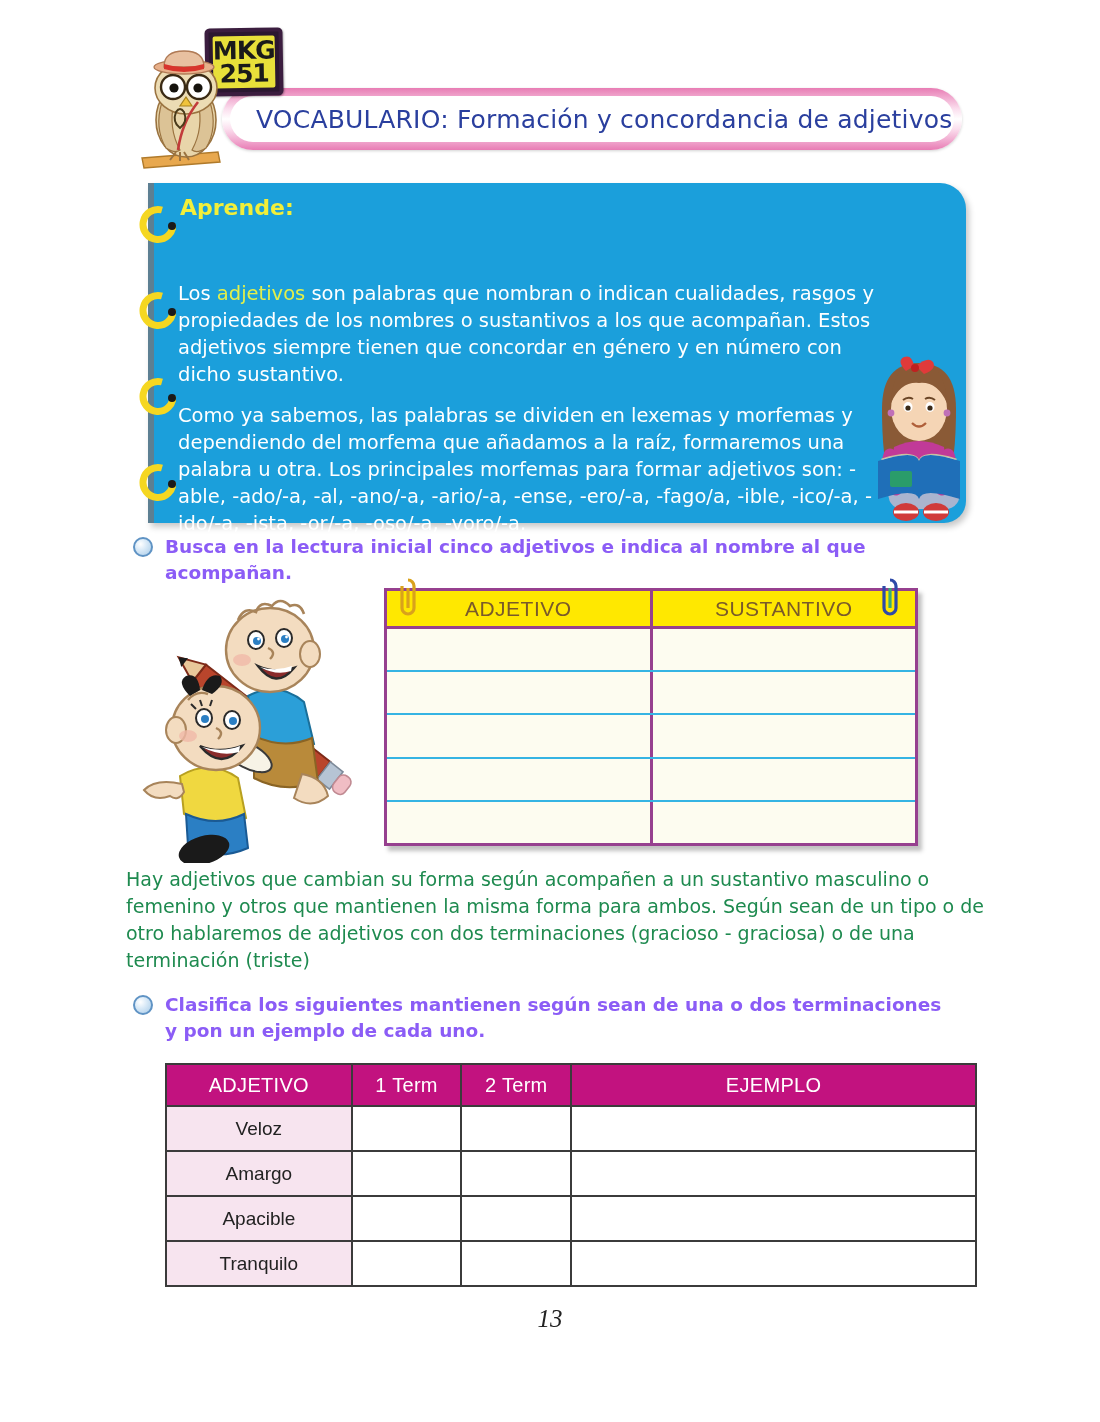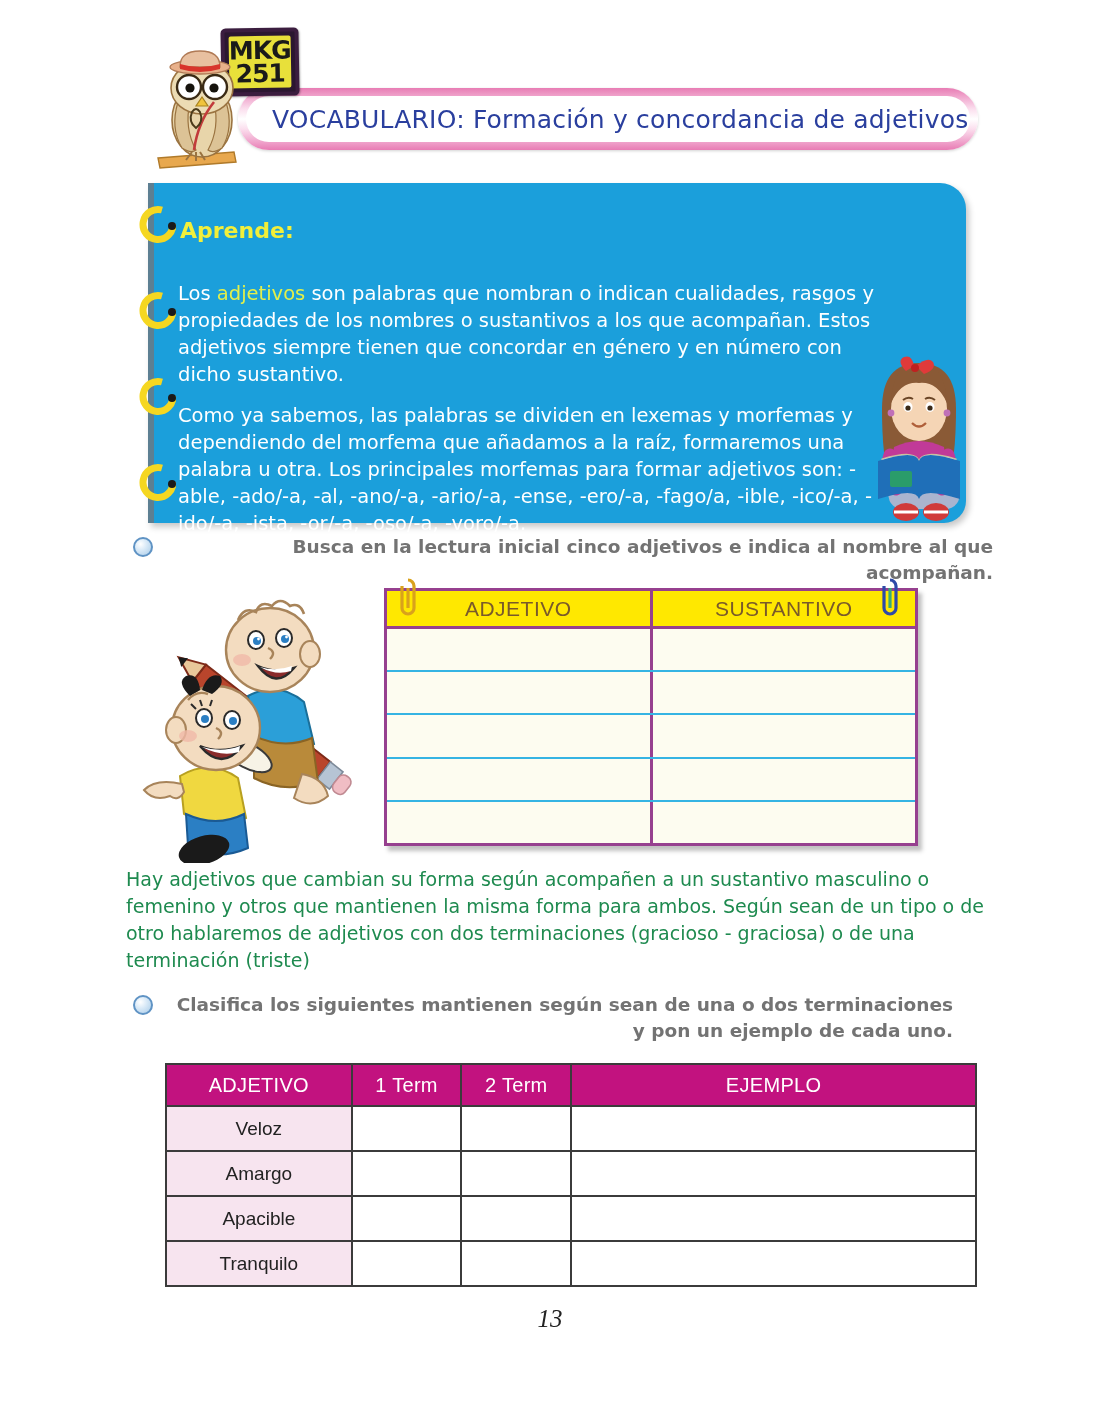--- a/index.html
+++ b/index.html
@@ -6,21 +6,21 @@
   html, body {
     width: 1100px;
     height: 1422px;
     background: #ffffff;
     font-family: "Liberation Sans", sans-serif;
     overflow: hidden;
   }
   .page { position: relative; width: 1100px; height: 1422px; background: #fff; }
 
   
-  .header-zone { position: absolute; left: 16px; top: 0; width: 988px; height: 175px; }
+  .header-zone { position: absolute; left: 0; top: 0; width: 988px; height: 175px; }
 
   .title-banner {
     position: absolute;
     left: 222px; top: 88px;
     width: 740px; height: 62px;
     border-radius: 31px;
     background:
       linear-gradient(to bottom,
         #e87cb4 0%, #f0a6cd 14%, #fbdfee 34%, #ffffff 50%,
         #fbdfee 66%, #f0a6cd 86%, #e87cb4 100%);
@@ -80,21 +80,20 @@
     box-shadow: 3px 4px 6px rgba(0,0,0,0.22);
   }
   .aprende-box::after {
     content:""; position:absolute; left:0; top:0; width:6px; height:100%;
     background:#5d7f92;
   }
   .aprende-title {
     position: absolute; left: 32px; top: 12px;
     font-size: 22px; font-weight: bold; color: #f2ef3a;
     font-family: "DejaVu Sans", sans-serif;
-    margin-top: 23px;
   }
   .aprende-p {
     position: absolute; left: 30px; width: 710px;
     font-size: 19.5px; color: #ffffff; line-height: 27px;
     font-family: "DejaVu Sans", sans-serif;
     margin-top: 47px;
   }
   .aprende-p1 { top: 50px; }
   .aprende-p2 { top: 172px; width: 700px; }
   .hl-yellow { color: #e3ef4a; }
@@ -106,24 +105,23 @@
   
   .ex-row { position: absolute; display: flex; align-items: flex-start; }
   .bullet {
     width: 20px; height: 20px; border-radius: 50%;
     background: radial-gradient(circle at 34% 32%, #ffffff 0%, #d8e9f7 42%, #a8cbe8 100%);
     border: 2px solid #5f93c4;
     flex: 0 0 auto; margin-top: 3px;
   }
   .ex-text {
     margin-left: 12px;
-    font-size: 18.5px; font-weight: bold; color: #737373;
+    font-size: 18.5px; font-weight: bold; color: #8b5cf6;
     line-height: 26px;
     font-family: "DejaVu Sans", sans-serif;
-    text-align: right;
   }
   .ex1 { left: 133px; top: 534px; width: 860px; }
   .ex2 { left: 133px; top: 992px; width: 820px; }
 
   
   .table1-wrap { position: absolute; left: 384px; top: 588px; width: 534px; height: 258px; }
   .table1 {
     width: 100%; height: 100%;
     border: 3px solid #96408f;
     background: #fdfcf0;

